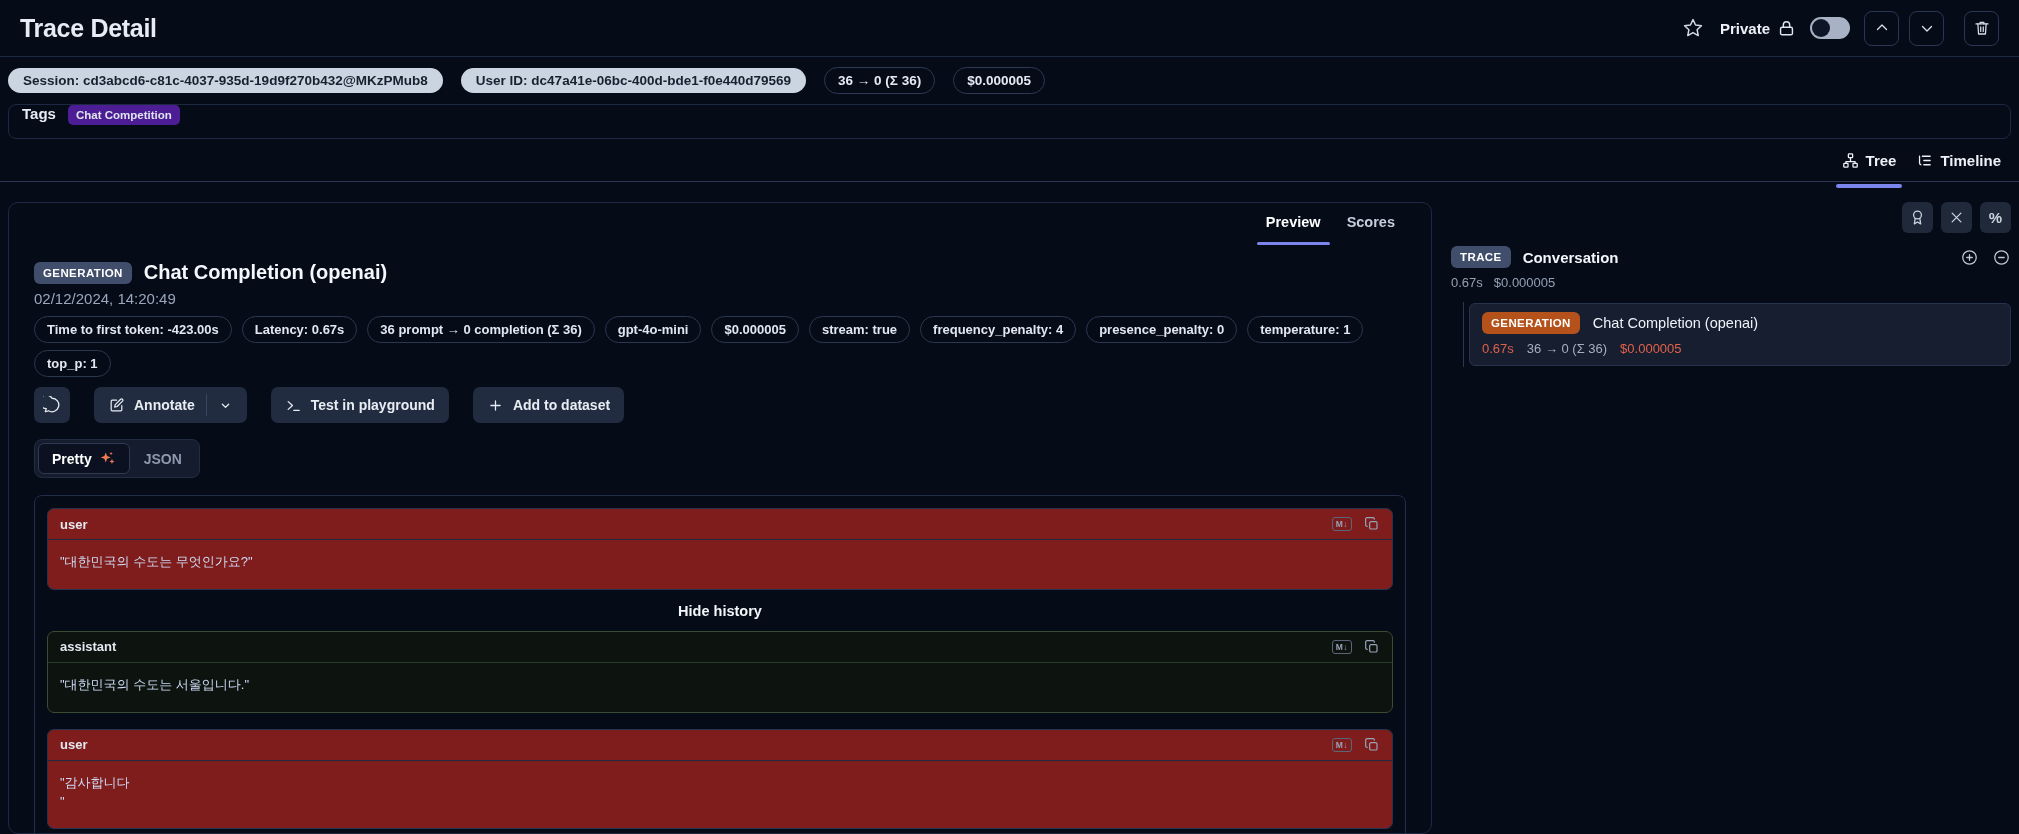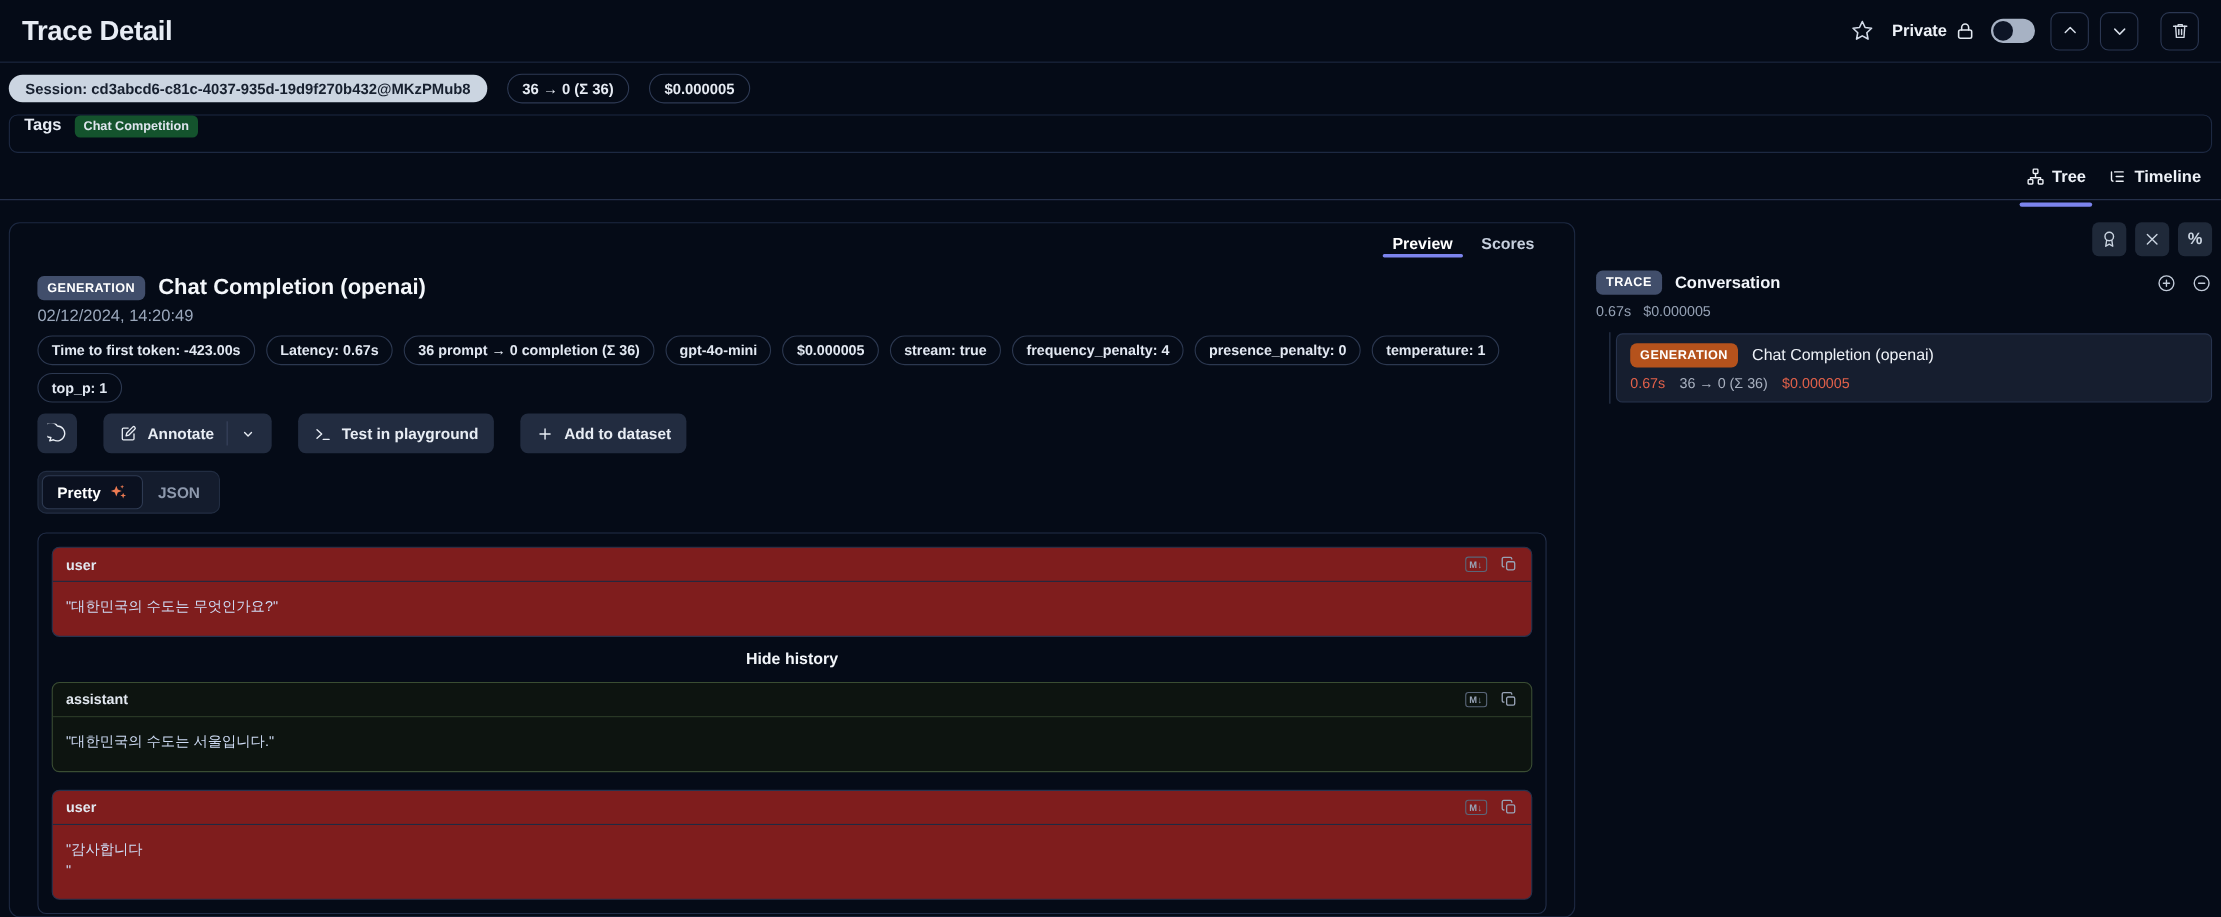--- a/index.html
+++ b/index.html
@@ -40,21 +40,21 @@
     border-radius:999px; padding:5px 13px;
   }
 
   
   .tags-bar {
     margin:0 8px; height:35px; border:1px solid #1d2942; border-radius:8px;
     display:flex; align-items:flex-start; gap:12px; padding:0 13px;
   }
   .tags-label { font-size:15px; font-weight:bold; }
   .tag-chip {
-    background:#14532d; color:#dfe5ee; font-size:11.5px; font-weight:bold;
+    background:#4c1d95; color:#dfe5ee; font-size:11.5px; font-weight:bold;
     border-radius:5px; padding:4px 8px; cursor:pointer;
   }
 
   
   .viewtabs-row {
     height:43px; border-bottom:1px solid #2a3550;
     display:flex; justify-content:flex-end; align-items:center; padding-right:8px;
   }
   .viewtab {
     position:relative; height:53px; display:flex; align-items:center; gap:7px;
@@ -68,21 +68,21 @@
 
   
   .content { display:flex; gap:13px; padding:20px 8px 0 8px; height:652px; }
 
   .left-panel {
     width:1424px; flex:none; border:1px solid #1d2942; border-radius:10px;
     padding:0 25px; position:relative;
   }
   .panel-tabs { display:flex; justify-content:flex-end; gap:4px; padding-top:7px; }
   .ptab {
-    position:relative; padding:4px 11px 4px 11px; font-size:14.5px; font-weight:bold;
+    position:relative; padding:4px 11px 15px 11px; font-size:14.5px; font-weight:bold;
     color:#c6cfdd; cursor:pointer;
   }
   .ptab.active { color:#ffffff; }
   .ptab .underline { position:absolute; left:2px; right:2px; bottom:0; height:3.5px; background:#7c84ee; border-radius:2px; display:none; }
   .ptab.active .underline { display:block; }
 
   .obs-header { display:flex; align-items:center; gap:12px; margin-top:16px; }
   .type-badge {
     font-size:11.5px; font-weight:bold; letter-spacing:0.4px; color:#fff;
     border-radius:6px; padding:5px 9px;
@@ -203,20 +203,21 @@
           <path d="M9.5 6.5v-2h5v2"></path>
           <path d="M6.5 6.5l.9 13.5h9.2l.9-13.5"></path>
           <path d="M10.3 10.5v6M13.7 10.5v6"></path>
         </svg>
     </button>
   </div>
 </header>
 
 <div class="badge-row">
   <span class="pill-light">Session: cd3abcd6-c81c-4037-935d-19d9f270b432@MKzPMub8</span>
+  <span class="pill-light">User ID: dc47a41e-06bc-400d-bde1-f0e440d79569</span>
   <span class="pill-outline">36 → 0 (Σ 36)</span>
   <span class="pill-outline">$0.000005</span>
 </div>
 
 <div class="tags-bar">
   <span class="tags-label">Tags</span>
   <span class="tag-chip">Chat Competition</span>
 </div>
 
 <div class="viewtabs-row">

